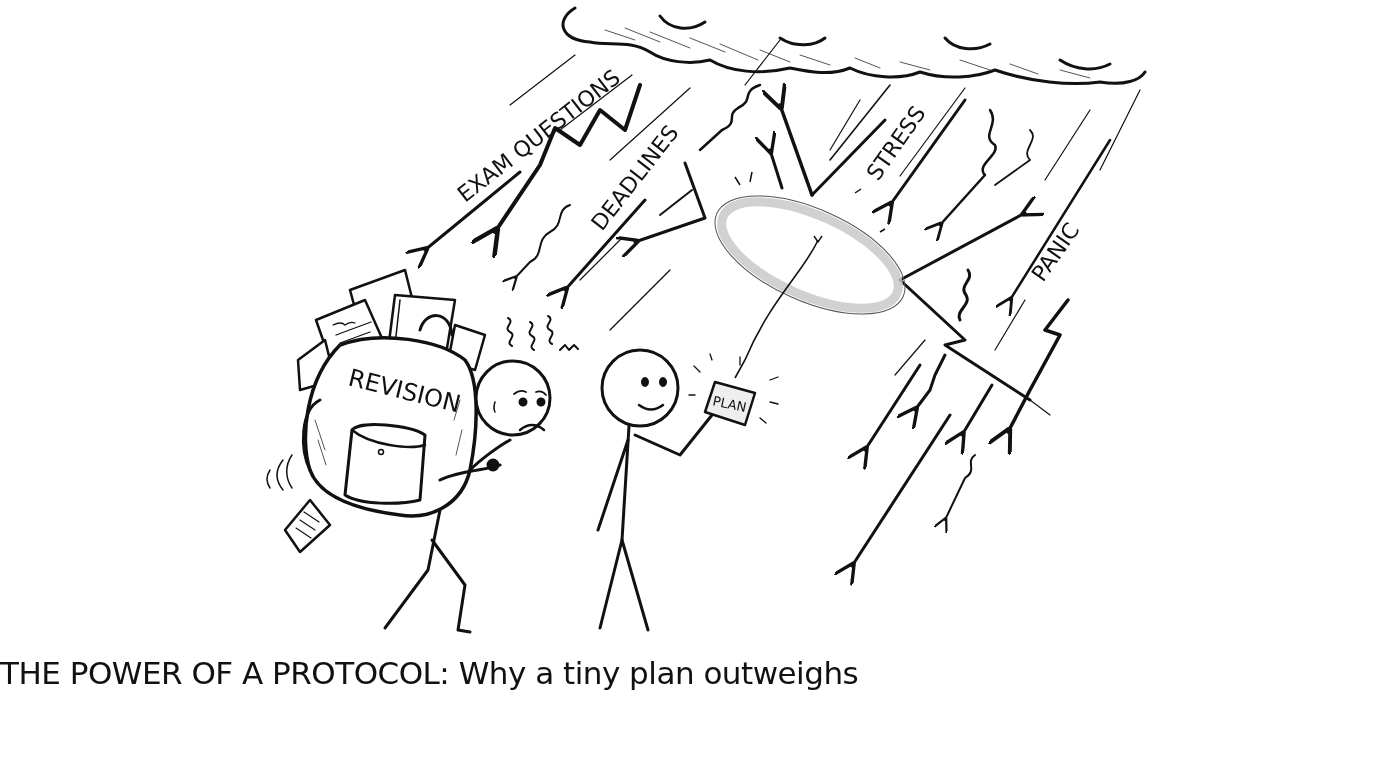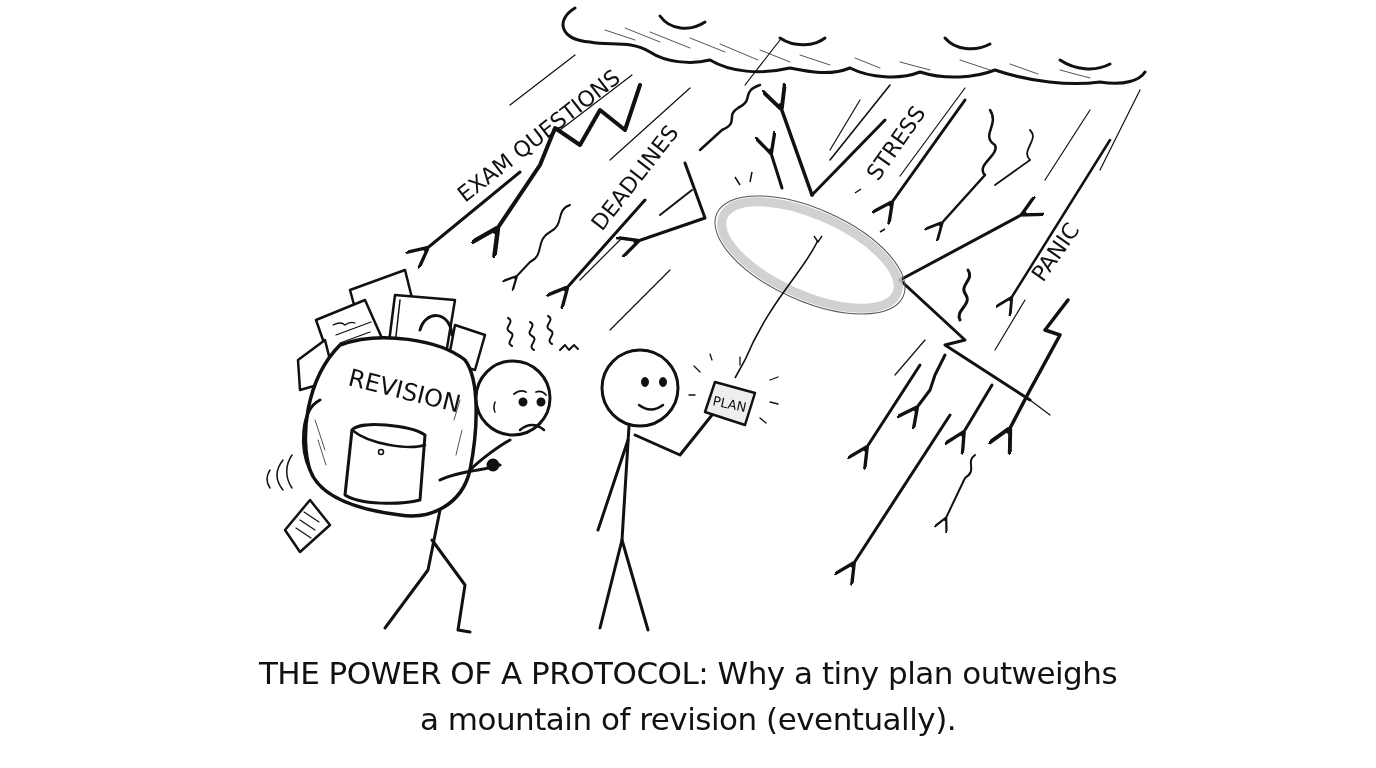--- a/index.html
+++ b/index.html
@@ -1,19 +1,19 @@
 <!DOCTYPE html>
 <html><head>
 <meta charset="utf-8">
 <style>
   html, body { margin: 0; padding: 0; background: #ffffff; }
   body { width: 1376px; height: 768px; overflow: hidden; position: relative; font-family: "DejaVu Sans", sans-serif; }
   #scene { position: absolute; left: 0; top: 0; width: 1376px; height: 768px; }
   .caption {
-    position: absolute; left: 0; top: 650px; width: 1376px; text-align: center;
+    position: absolute; left: 0; top: 650px; width: 1376px; 
     font-family: "DejaVu Sans", sans-serif; font-size: 31px; line-height: 46px; color: #111;
     letter-spacing: -0.5px;
   }
   .caption span { display: block; }
   svg text { font-family: "DejaVu Sans", sans-serif; fill: #111; }
 </style>
 </head>
 <body>
 
 <svg id="scene" viewBox="0 0 1376 768" xmlns="http://www.w3.org/2000/svg">
@@ -149,14 +149,13 @@
     <path d="M628,440 L598,530"></path>
     <path d="M635,435 L680,455 L712,415"></path>
     <path d="M715,382 L755,393 L745,425 L705,412 Z" fill="#eeeeee" stroke-width="2.5"></path>
     <path d="M700,372 l-6,-6 M740,365 l0,-8 M770,380 l8,-3 M770,402 l8,2 M760,418 l6,5 M695,395 l-6,0 M712,360 l-2,-6" stroke-width="1.3"></path>
   </g>
   <text x="0" y="0" font-size="13" transform="translate(712,405) rotate(12)">PLAN</text>
 </svg>
 
 <div class="caption">
   <span>THE POWER OF A PROTOCOL: Why a tiny plan outweighs</span>
-  <span>a mountain of revision (eventually).</span>
 </div>
 
 </body></html>

